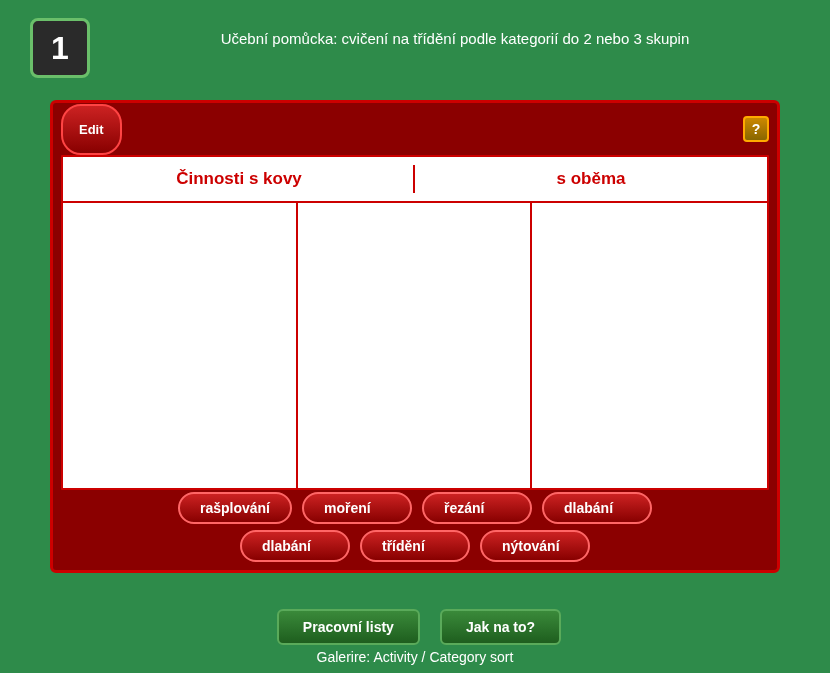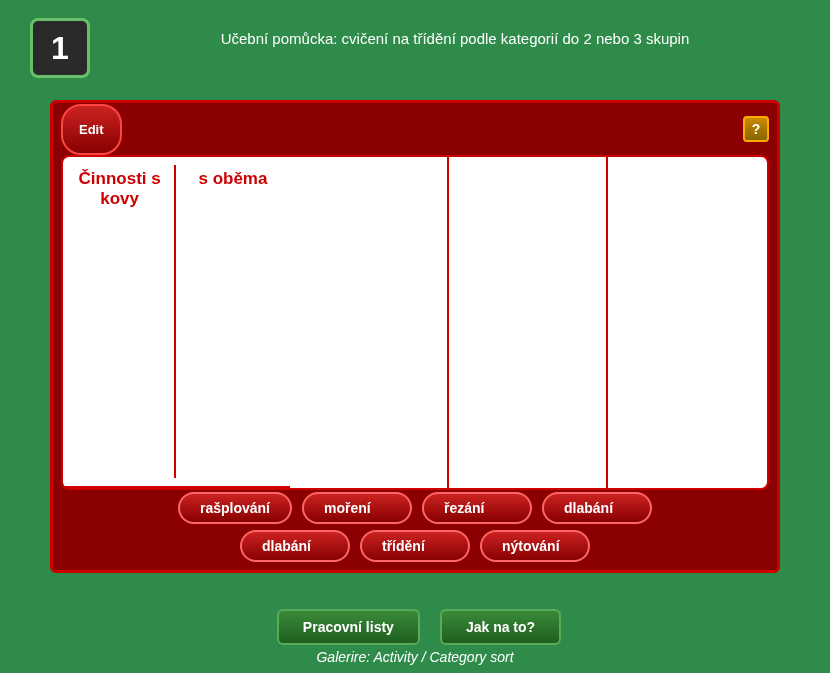--- a/index.html
+++ b/index.html
@@ -102,28 +102,28 @@
       cursor: pointer;
       display: flex;
       align-items: center;
       justify-content: center;
     }
 
     
     #content-area {
       background: white;
       border: 2px solid #cc0000;
-      border-radius: 8px;
+      border-radius: 1px;
       position: absolute;
       left: 8px;
       right: 8px;
       top: 52px;
       bottom: 80px;
       display: flex;
-      flex-direction: row;
+      flex-direction: column;
     }
 
     
     #category-headers {
       display: flex;
       border-bottom: 2px solid #cc0000;
       padding: 8px 0;
     }
 
     .category-col {
@@ -221,21 +221,20 @@
 
     
     #footer-text {
       position: absolute;
       bottom: 8px;
       left: 0;
       right: 0;
       text-align: center;
       color: white;
       font-size: 14px;
-      font-style: italic;
     }
   </style>
 </head>
 <body>
 
 <div id="number-badge">
   <span>1</span>
 </div>
 
 <div id="header-title">

